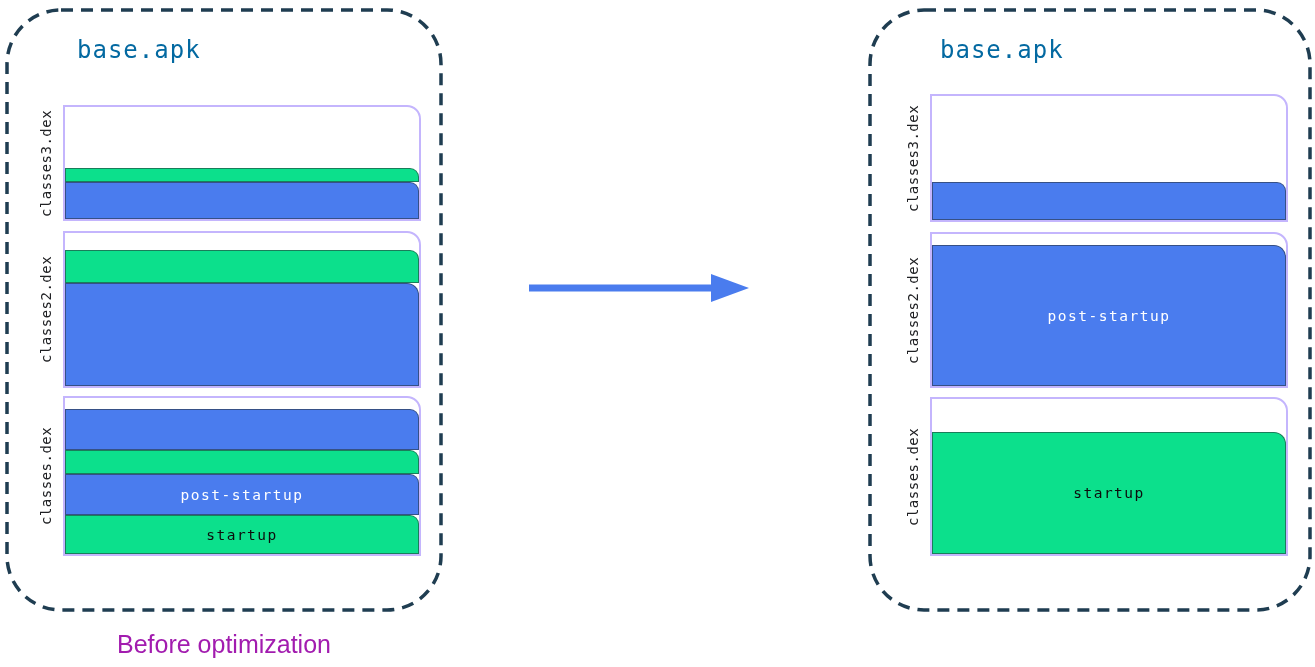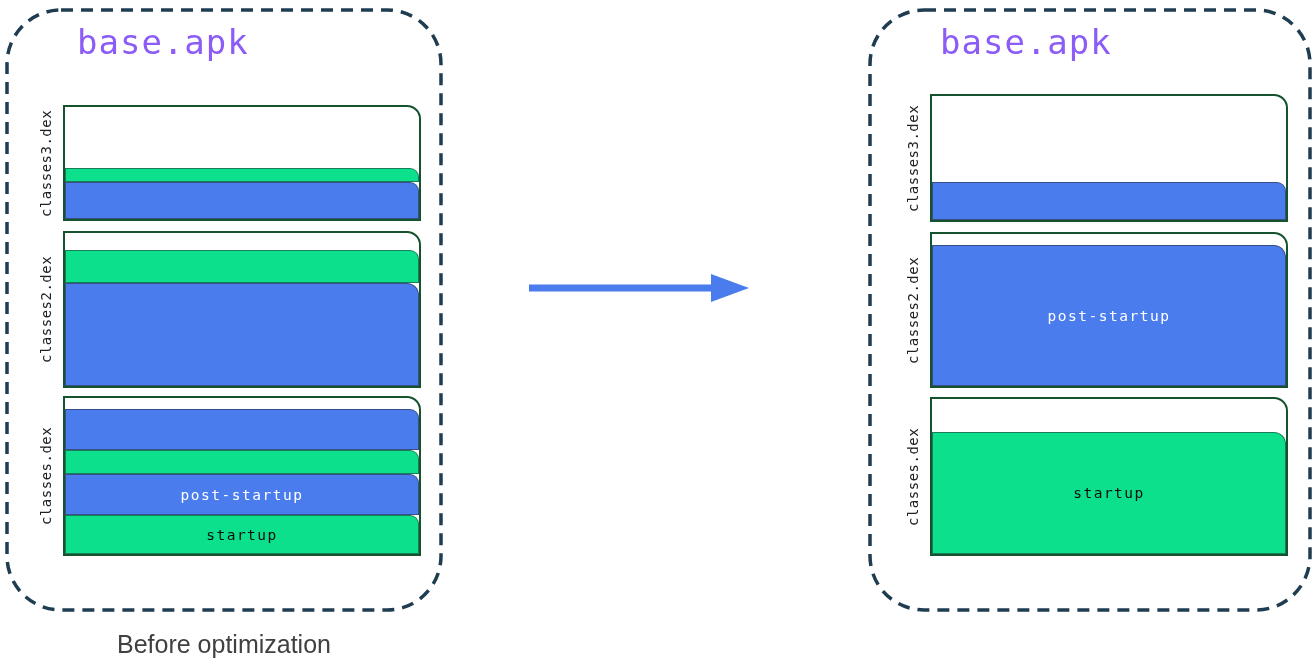--- a/index.html
+++ b/index.html
@@ -2,31 +2,31 @@
 <html><head>
 <meta charset="utf-8">
 <style>
   html,body{margin:0;padding:0;background:#ffffff;}
   .canvas{position:relative;width:1315px;height:667px;background:#ffffff;overflow:hidden;
           font-family:"DejaVu Sans Mono", monospace;}
   .panel{position:absolute;top:8px;height:604px;}
   .panel-before{left:5px;width:438px;}
   .panel-after{left:868px;width:444px;}
   .panel-border{position:absolute;left:0;top:0;}
-  .apk-title{position:absolute;left:72px;top:14px;font-size:34px;color:#8b5cf6;
+  .apk-title{position:absolute;left:72px;top:28px;font-size:24px;color:#0369a1;
              letter-spacing:1px;font-family:"DejaVu Sans Mono",monospace;}
   .caption{position:absolute;top:630px;height:32px;text-align:center;
-           font-family:"Liberation Sans",sans-serif;font-size:25px;color:#404040;}
+           font-family:"Liberation Sans",sans-serif;font-size:25px;color:#a21caf;}
   .caption-before{left:5px;width:438px;}
   .caption-after{left:868px;width:444px;}
   .file-label{position:absolute;display:flex;align-items:center;justify-content:center;
               writing-mode:vertical-rl;transform:rotate(180deg);
               font-size:14px;color:#202124;letter-spacing:0.5px;
               font-family:"DejaVu Sans Mono",monospace;}
-  .dex-page{position:absolute;background:#ffffff;border:2px solid #14532d;
+  .dex-page{position:absolute;background:#ffffff;border:2px solid #c4b5fd;
             border-radius:0 14px 0 0;box-sizing:border-box;
             display:flex;flex-direction:column;overflow:hidden;justify-content:space-between;}
   .dex-seg{box-sizing:border-box;flex:0 0 auto;display:flex;align-items:center;
            justify-content:center;font-size:14.5px;letter-spacing:1.5px;
            font-family:"DejaVu Sans Mono",monospace;}
   .dex-seg.free{background:transparent;border:none;flex:1 1 auto;}
   .dex-seg.colored{border:1px solid rgba(38,44,50,0.55);border-radius:0 9px 0 0;}
   .dex-seg.big{border-radius:0 12px 0 0;}
   .arrow-svg{position:absolute;left:525px;top:266px;}
 </style>

